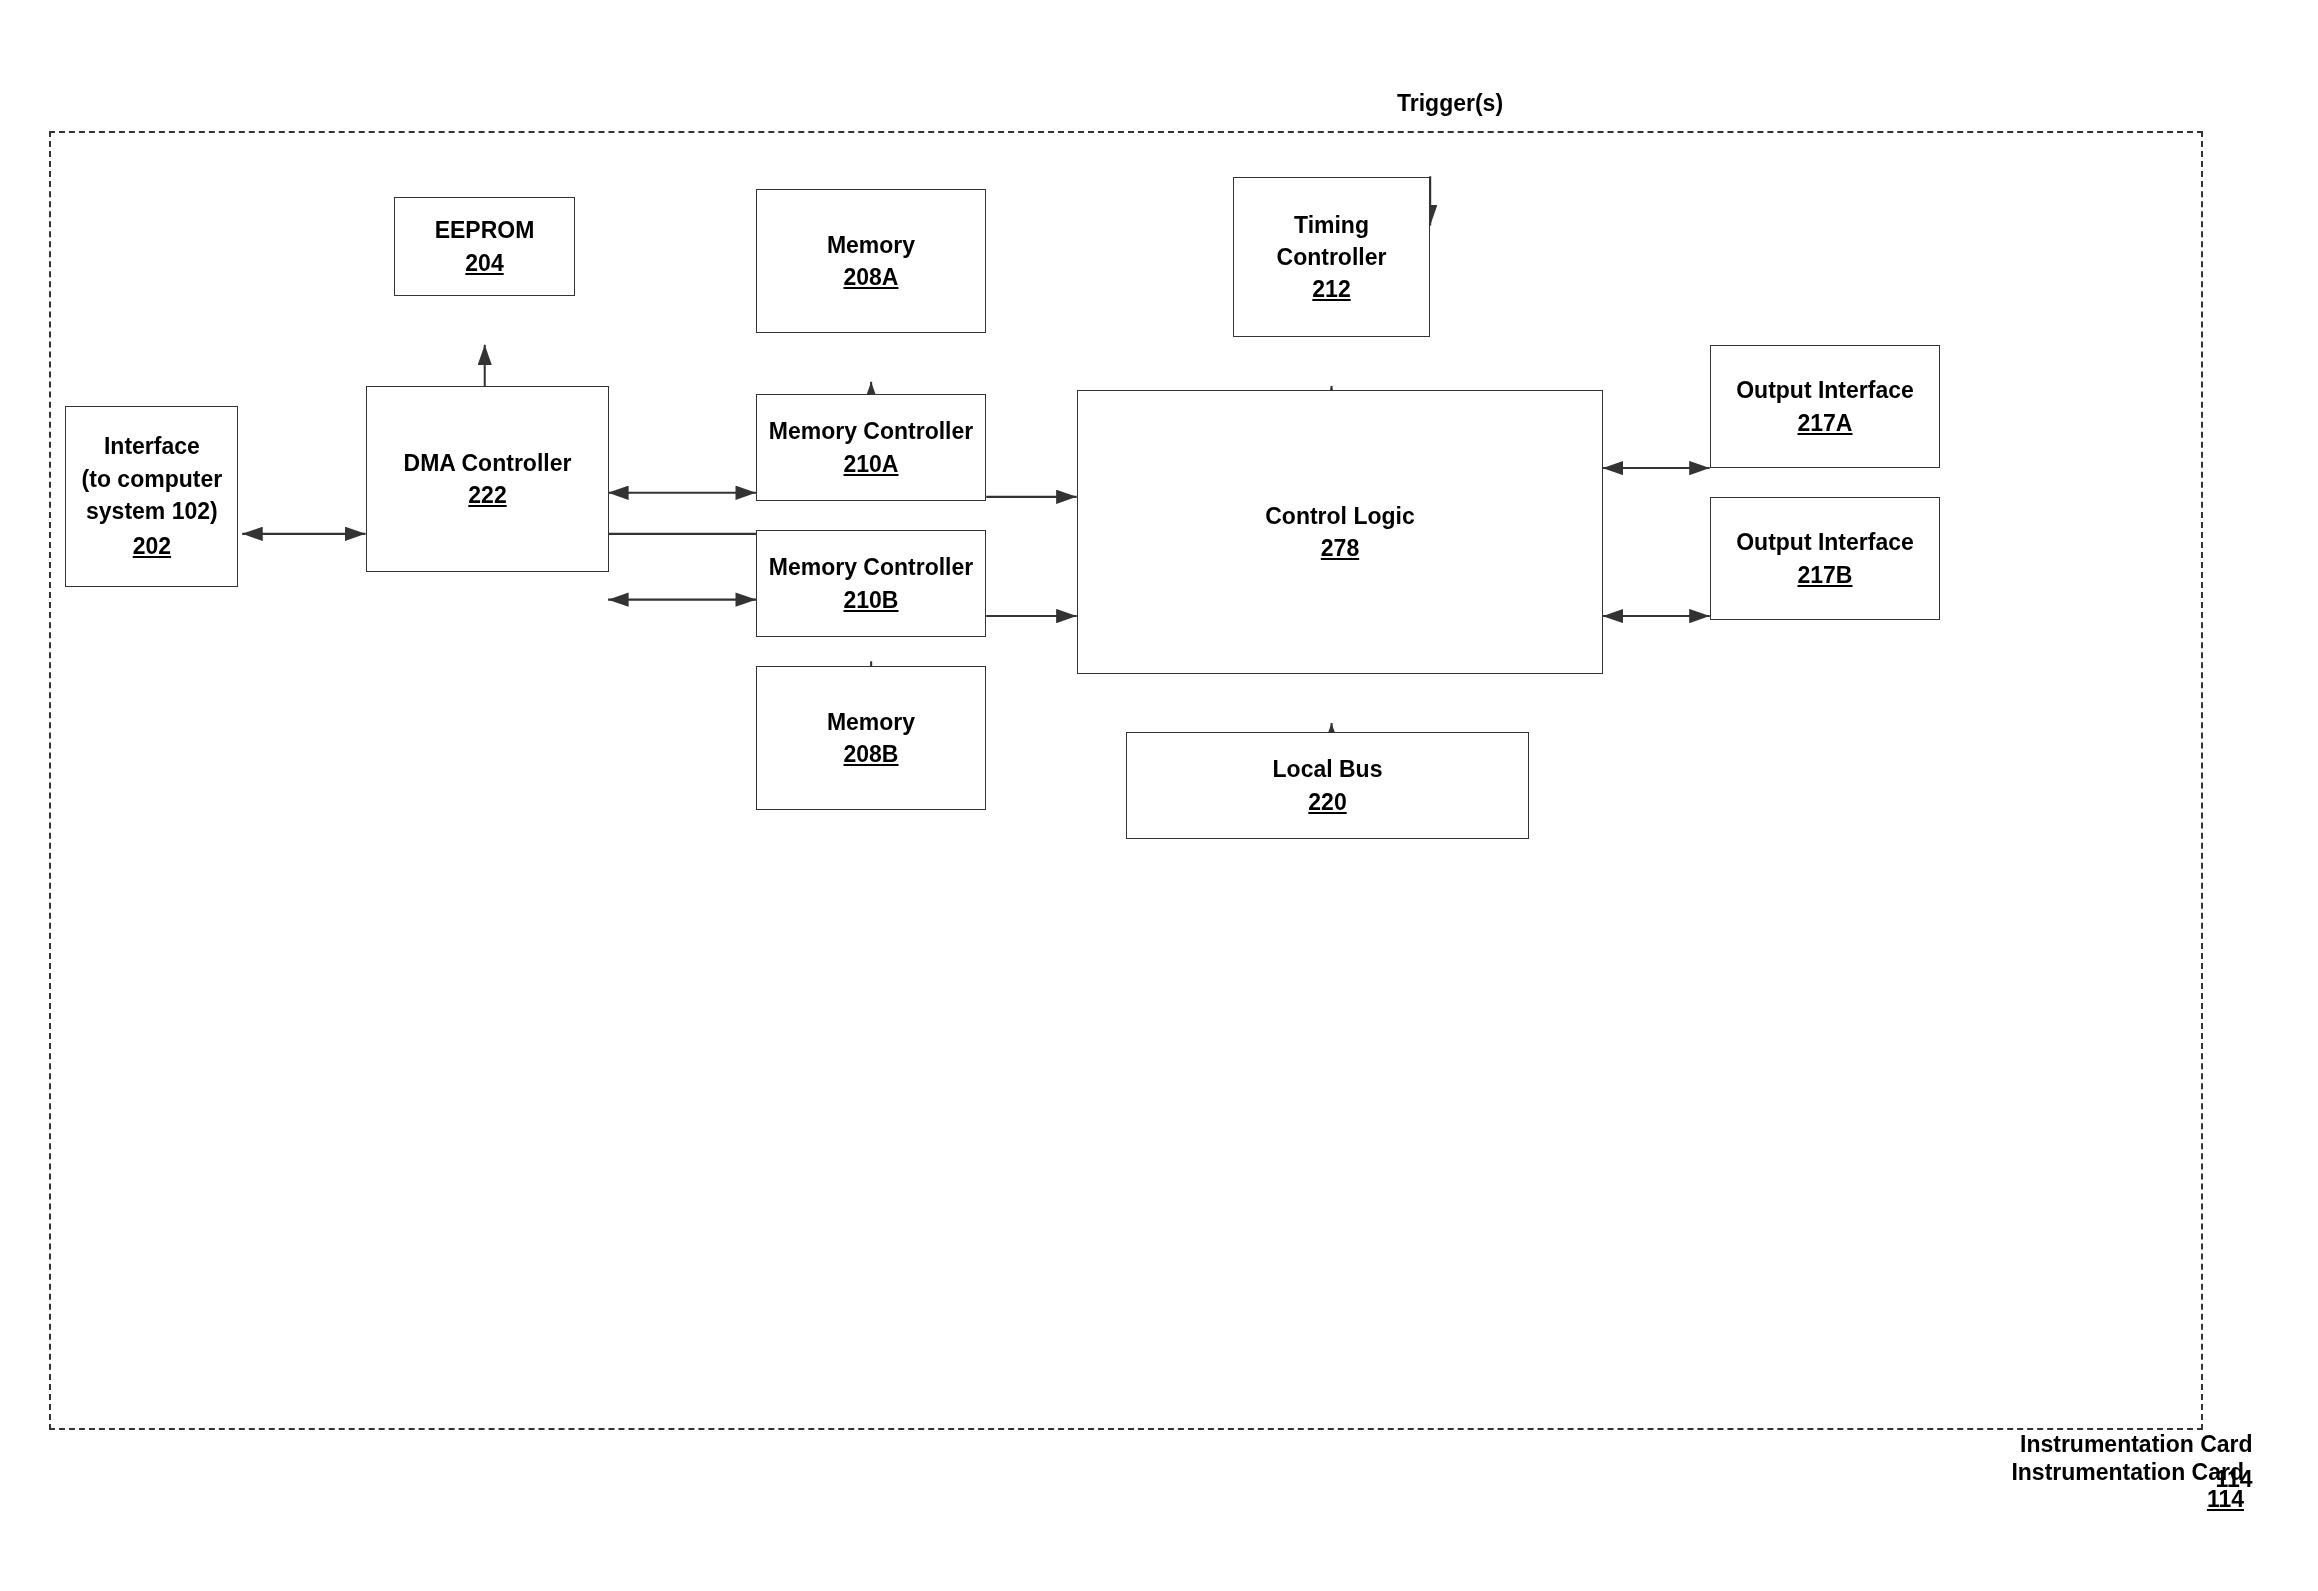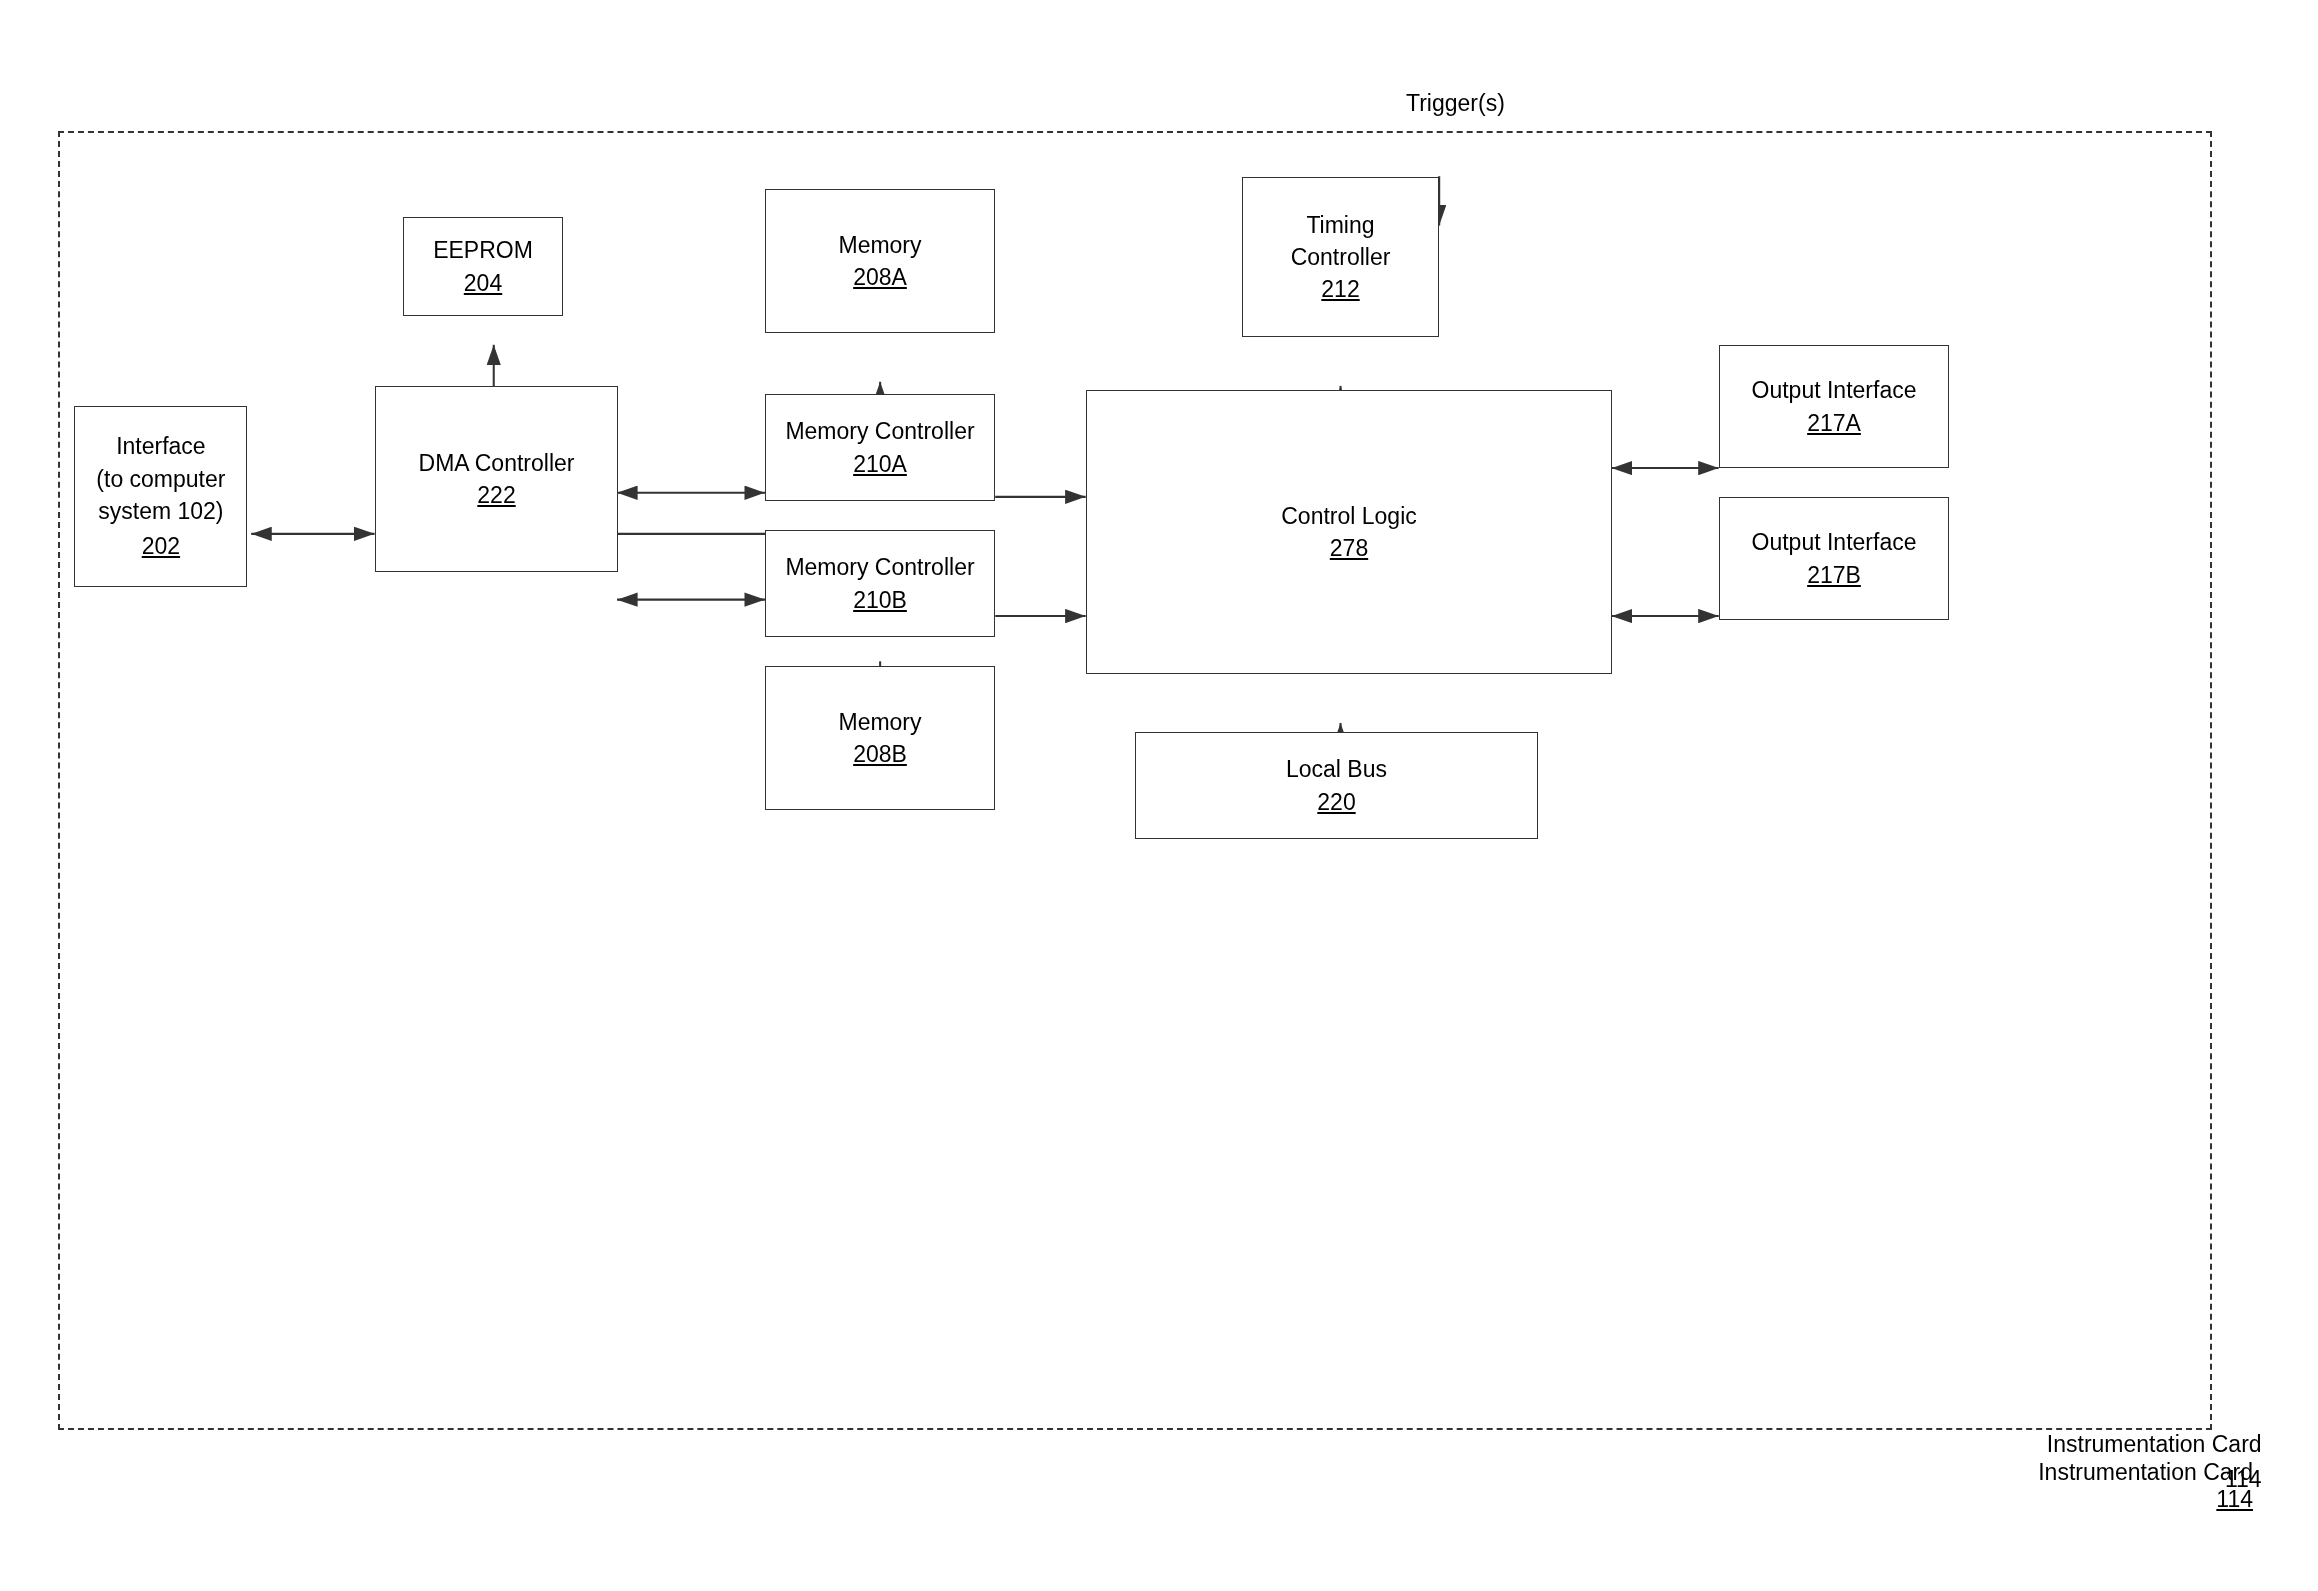--- a/index.html
+++ b/index.html
@@ -8,23 +8,24 @@
       font-family: Arial, sans-serif;
       width: 2319px;
       height: 1592px;
       position: relative;
       overflow: hidden;
     }
 
     .diagram-container {
       position: absolute;
       top: 82px;
-      left: 58px;
+      left: 49px;
       width: 2220px;
       height: 1439px;
+      font-weight: bold;
     }
 
     
     .outer-card {
       position: absolute;
       top: 49px;
       left: 0px;
       width: 2154px;
       height: 1299px;
       border: 2.5px dashed #333;
@@ -129,21 +130,21 @@
 
     <line x1="680" y1="490" x2="860" y2="490" stroke="#333" stroke-width="2.5"></line>
 
   </svg>
 
   <div class="block" style="top:312px; left:16.4px; width:173px; height:181px;margin-top:12px;">
     <div class="block-label">Interface<br>(to computer<br>system 102)</div>
     <div class="underline" style="margin-top:3.3px;">202</div>
   </div>
 
-  <div class="block" style="top:115px; left:345px; width:160px; height:99px;margin-top:20px;">
+  <div class="block" style="top:115px; left:345px; width:181px; height:99px;">
     <div class="block-label">EEPROM</div>
     <div class="underline">204</div>
   </div>
 
   <div class="block" style="top:304px; left:317px; width:243px; height:186px;">
     <div class="block-label">DMA Controller</div>
     <div class="underline">222</div>
   </div>
 
   <div class="block" style="top:107px; left:707px; width:230px; height:144px;">

